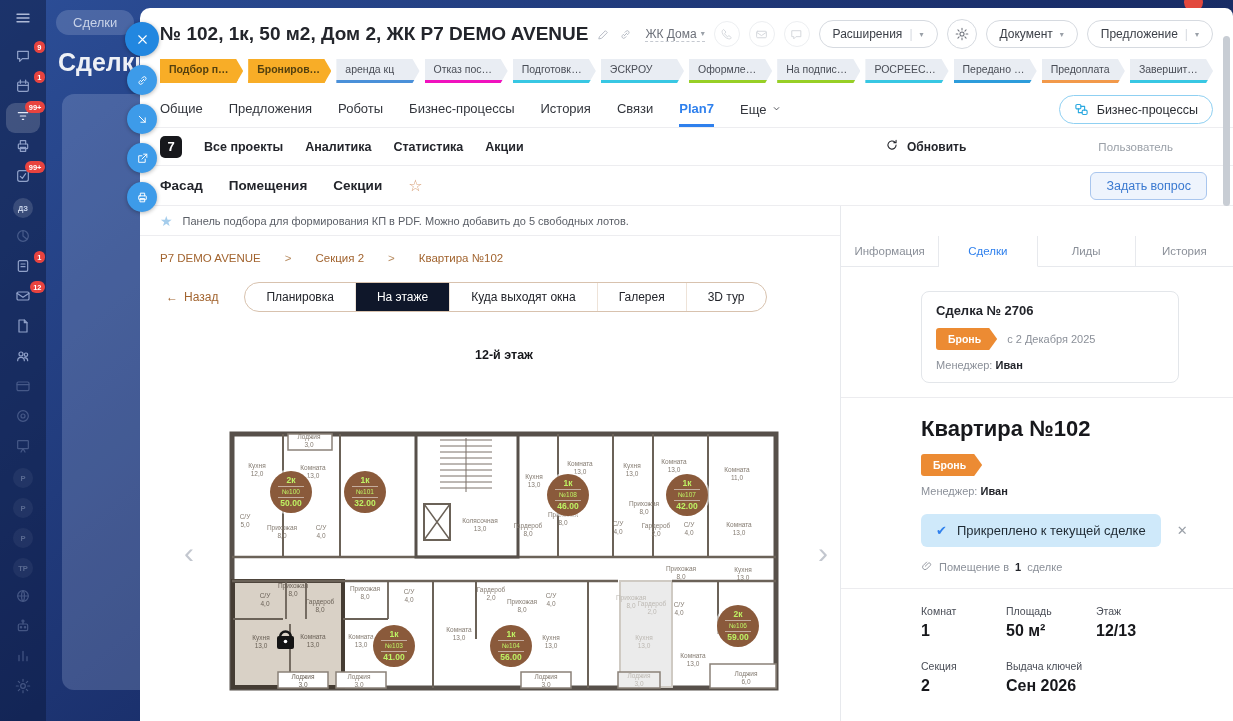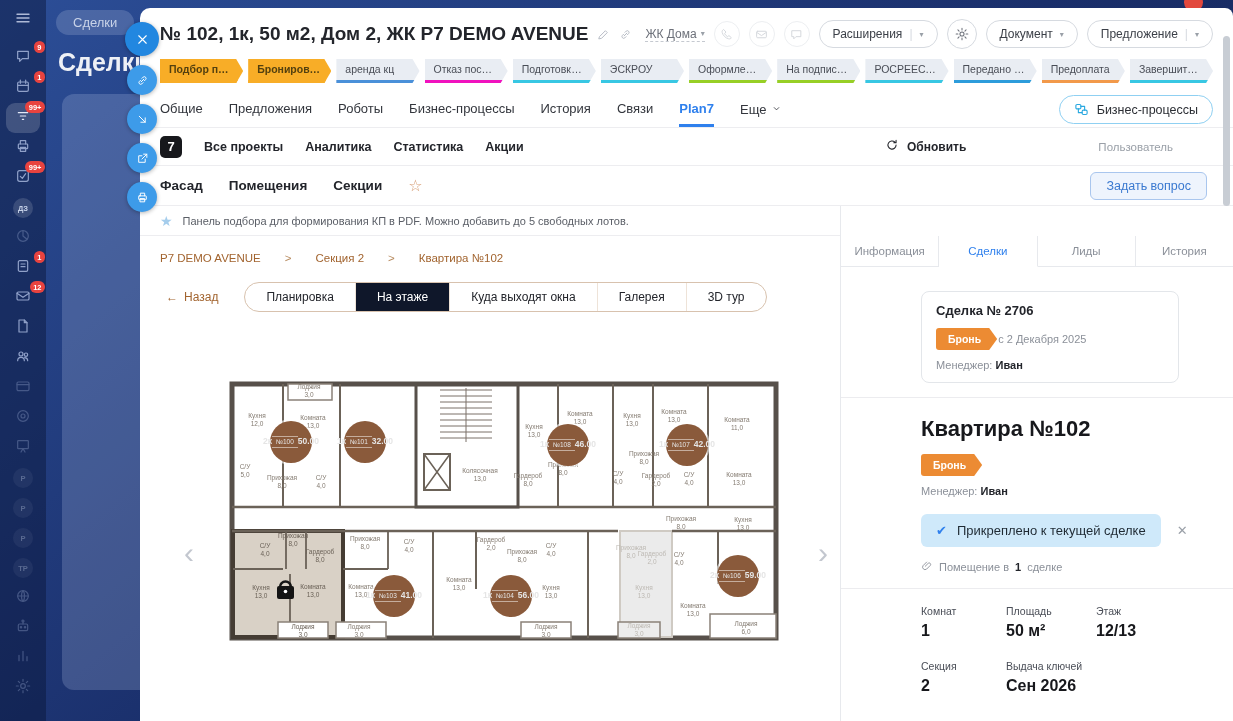--- a/index.html
+++ b/index.html
@@ -83,39 +83,39 @@
   .view-tabs { display:flex; border:1px solid #d8c2ae; border-radius:16px; overflow:hidden; background:#fff; }
   .vtab { font-size:12px; color:#23252b; padding:7px 21px; border-right:1px solid #eee3d8; white-space:nowrap; cursor:pointer;text-align:center; }
   .vtab:last-child { border-right:none; }
   .vtab.active { background:#0f172a; color:#fff; font-weight:normal; }
   .floor-label { margin:36px 60px 0 88px; width:552px; text-align:center; font-size:12.5px; font-weight:bold; color:#17181c; }
   .floorplan { position:relative; width:552px; height:278px; margin:62px 60px 0 88px; }
   .fp-room { position:absolute; transform:translate(-50%,-50%); text-align:center; font-size:6.5px; line-height:1.25;
     color:#847b71; white-space:nowrap; }
   .fp-room.sel { color:#6a6157; }
   .fp-room.dim { color:#bdb9b3; }
-  .fp-badge { position:absolute; width:42px; height:42px; border-radius:50%; background:#8a5a3b; color:#e5e5e5;
-    transform:translate(-50%,-50%); display:flex; flex-direction:row; align-items:center; justify-content:center;
+  .fp-badge { position:absolute; width:42px; height:42px; border-radius:50%; background:#8a5a3b; color:#bef264;
+    transform:translate(-50%,-50%); display:flex; flex-direction:column; align-items:center; justify-content:center;
     box-shadow:0 0 0 2px rgba(255,255,255,.6); z-index:2; }
   .fp-badge .t { font-size:8.5px; font-weight:bold; line-height:1.1; }
   .fp-badge .n { font-size:6.5px; border-top:1px solid rgba(255,255,255,.5); border-bottom:1px solid rgba(255,255,255,.5);
     padding:1px 4px; margin:1px 0; line-height:1.2; }
   .fp-badge .a { font-size:8.5px; font-weight:bold; line-height:1.1; }
   .plan-chevron { position:absolute; top:332px; font-size:30px; color:#c3c7cf; line-height:1; cursor:pointer; }
   .chev-left { left:44px; } .chev-right { right:12px; }
   
   .side-panel { width:393px; border-left:1px solid #e7e9ed; flex:0 0 auto; }
   .panel-tabs { display:flex; height:31px; margin-top:30px; }
   .ptab { flex:1; display:flex; align-items:center; justify-content:center; font-size:11.5px; color:#8b9099;
     border-bottom:1px solid #e7e9ed; border-right:1px solid #e7e9ed; cursor:pointer; }
   .ptab:last-child { border-right:none; }
   .ptab.active { color:#2f80ed; border-bottom-color:transparent; }
   .deal-card { margin:24px 0 0 80px; width:258px; border:1px solid #e3e6ea; border-radius:8px; padding:11px 14px; }
   .deal-title { font-size:13px; font-weight:bold; color:#23252b; }
-  .deal-row { display:flex; align-items:center; gap:1px; margin-top:10px; }
+  .deal-row { display:flex; align-items:center; gap:10px; margin-top:10px; }
   .flag { background:#ec8b33; color:#fff; font-size:10.5px; font-weight:bold; padding:5px 16px 5px 12px;
     clip-path:polygon(0 0,calc(100% - 8px) 0,100% 50%,calc(100% - 8px) 100%,0 100%); border-radius:3px 0 0 3px; }
   .deal-since { font-size:11px; color:#8b9099; }
   .deal-mgr { margin-top:9px; font-size:11px; color:#8b9099; }
   .deal-mgr b { color:#23252b; }
   .hr { border-top:1px solid #ececef; margin-top:14px; }
   .apt-block { padding:18px 0 0 80px; }
   .apt-title { font-size:22px; font-weight:bold; color:#17181c; }
   .attach-row { display:flex; align-items:center; margin-top:17px; }
   .attach-chip { background:#cfe9fa; border-radius:6px; padding:9px 15px; font-size:13px; color:#1f2a33; display:flex; gap:10px; align-items:center; }
@@ -428,20 +428,21 @@
           <span>Назад</span>
         </div>
         <div class="view-tabs" id="view-tabs">
             <div class="vtab">Планировка</div>
             <div class="vtab active">На этаже</div>
             <div class="vtab">Куда выходят окна</div>
             <div class="vtab">Галерея</div>
             <div class="vtab">3D тур</div>
           </div>
       </div>
+      <div class="floor-label">12-й этаж</div>
 
       <div class="floorplan">
         <svg width="552" height="278" viewBox="0 0 552 278">
           <rect x="4" y="10" width="544" height="254" fill="#ffffff" stroke="#57504a" stroke-width="5"></rect>
           <rect x="392" y="157" width="52" height="106" fill="#ebebeb" stroke="#cfcac3" stroke-width="2"></rect>
           <rect x="5" y="157" width="110" height="106" fill="#d9d1c6" stroke="#453c33" stroke-width="4"></rect>
           <path d="M4 133 H548 M4 157 H390 M444 157 H548" stroke="#6b6258" stroke-width="2.5" fill="none"></path>
           <path d="M55 10 V133 M112 10 V133 M330 10 V133 M385 10 V133 M425 10 V133 M480 10 V133" stroke="#6b6258" stroke-width="2" fill="none"></path>
           <rect x="188" y="10" width="102" height="123" fill="none" stroke="#57504a" stroke-width="3"></rect>
           <path d="M212 16h52M212 22h52M212 28h52M212 34h52M212 40h52M212 46h52M212 52h52M212 58h52M212 64h52M238 14v54" stroke="#7a7168" stroke-width="1" fill="none"></path>

